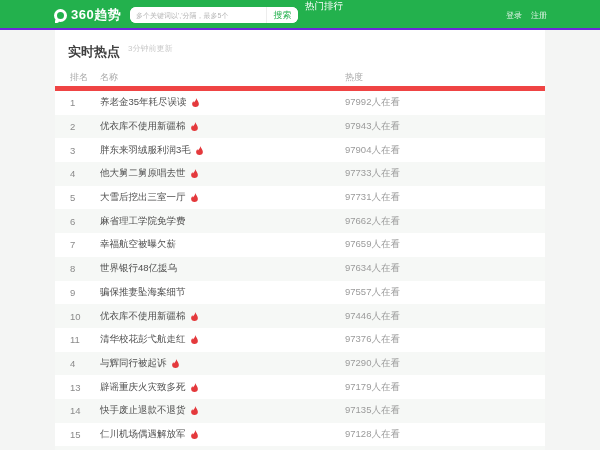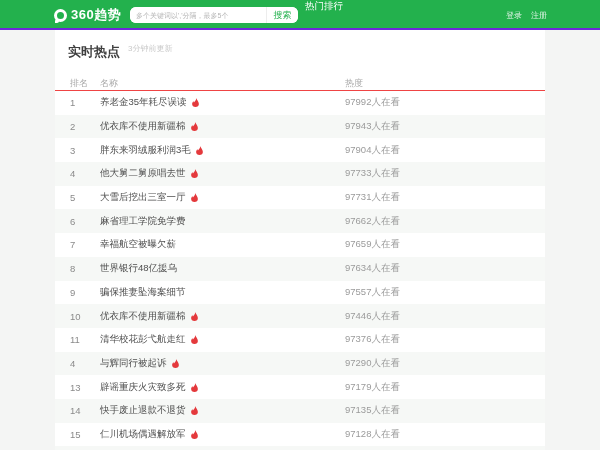--- a/index.html
+++ b/index.html
@@ -45,23 +45,23 @@
   .auth-links .auth-item { color:rgba(255,255,255,.85); font-size:8px; cursor:pointer; white-space:nowrap; }
   
   .card {
     position:absolute; left:55px; top:30px; width:490px; height:420px;
     background:#fff; overflow:hidden;
   }
   .card-head { padding:13px 13px 8px 13px; display:flex; align-items:flex-start; }
   .card-title { font-size:13px; font-weight:bold; color:#3f3f3f; }
   .card-updated { font-size:8px; color:#c9c9c9; margin-left:8px; }
   .thead {
-    display:flex; align-items:flex-end; height:22px;
+    display:flex; align-items:center; height:22px;
     font-size:9px; color:#a9a9a9;
-    border-bottom:1px solid #ef4444;
+    border-bottom:5px solid #ef4444;
   }
   .cell-rank { width:45px; padding-left:15px; flex:none; }
   .cell-name { flex:1; display:flex; align-items:center; }
   .cell-heat { width:200px; flex:none; }
   .rows { }
   .row { display:flex; align-items:center; height:23.7px; font-size:9.5px; }
   .row.alt { background:#f6f8f6; }
   .row .cell-rank { color:#8a8a8a; }
   .topic-title { color:#4f4f4f; cursor:pointer; }
   .fire { display:inline-flex; margin-left:4px; }

